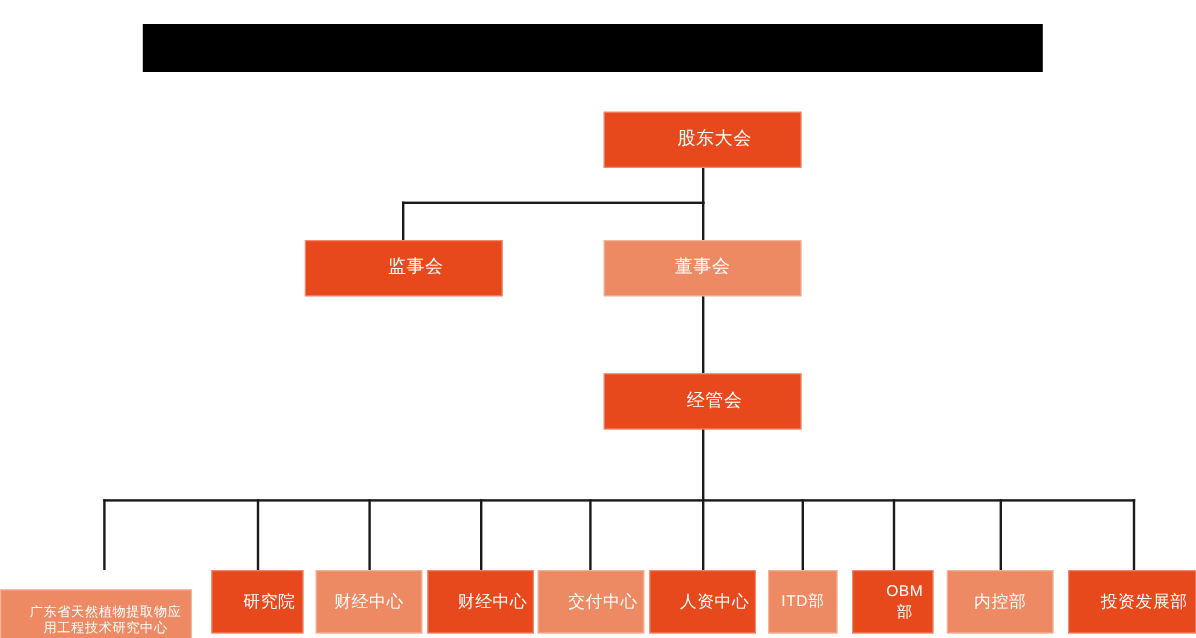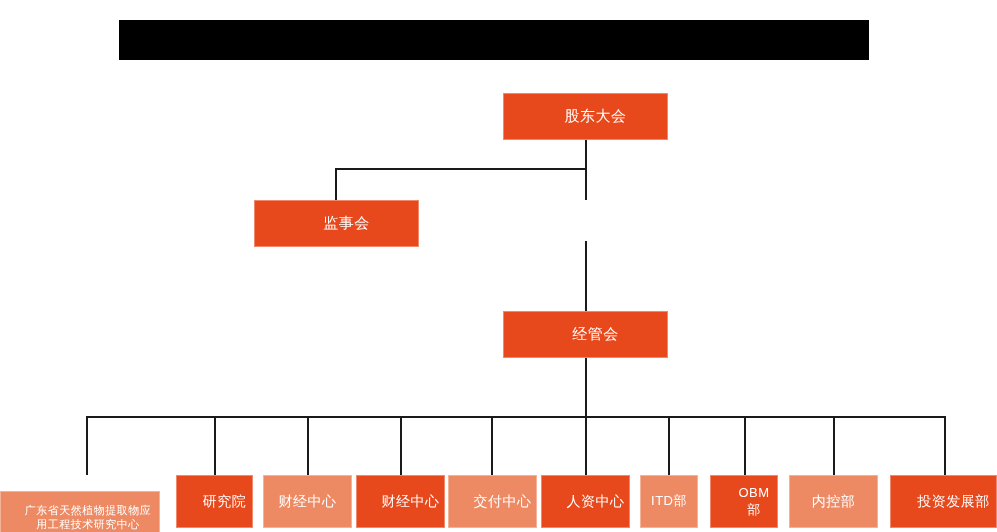--- a/index.html
+++ b/index.html
@@ -93,20 +93,23 @@
   <div class="line line-v" style="left:944px; top:416px; height:59px;"></div>
 
   <div class="node tone-dark sz-lg" style="left:503px; top:93px; width:165px; height:47px;">
     <span class="node-label">股东大会</span>
   </div>
 
   <div class="node tone-dark sz-lg" style="left:254px; top:200px; width:165px; height:47px;">
     <span class="node-label">监事会</span>
   </div>
 
+  <div class="node tone-light sz-lg" style="left:503px; top:200px; width:165px; height:47px;">
+    <span class="node-label">董事会</span>
+  </div>
 
   <div class="node tone-dark sz-lg" style="left:503px; top:311px; width:165px; height:47px;">
     <span class="node-label">经管会</span>
   </div>
 
   <div class="node tone-light sz-xs" style="left:0px; top:491px; width:160px; height:53px;padding-left:16px;">
     <span class="node-label">广东省天然植物提取物应
 用工程技术研究中心</span>
   </div>
 

